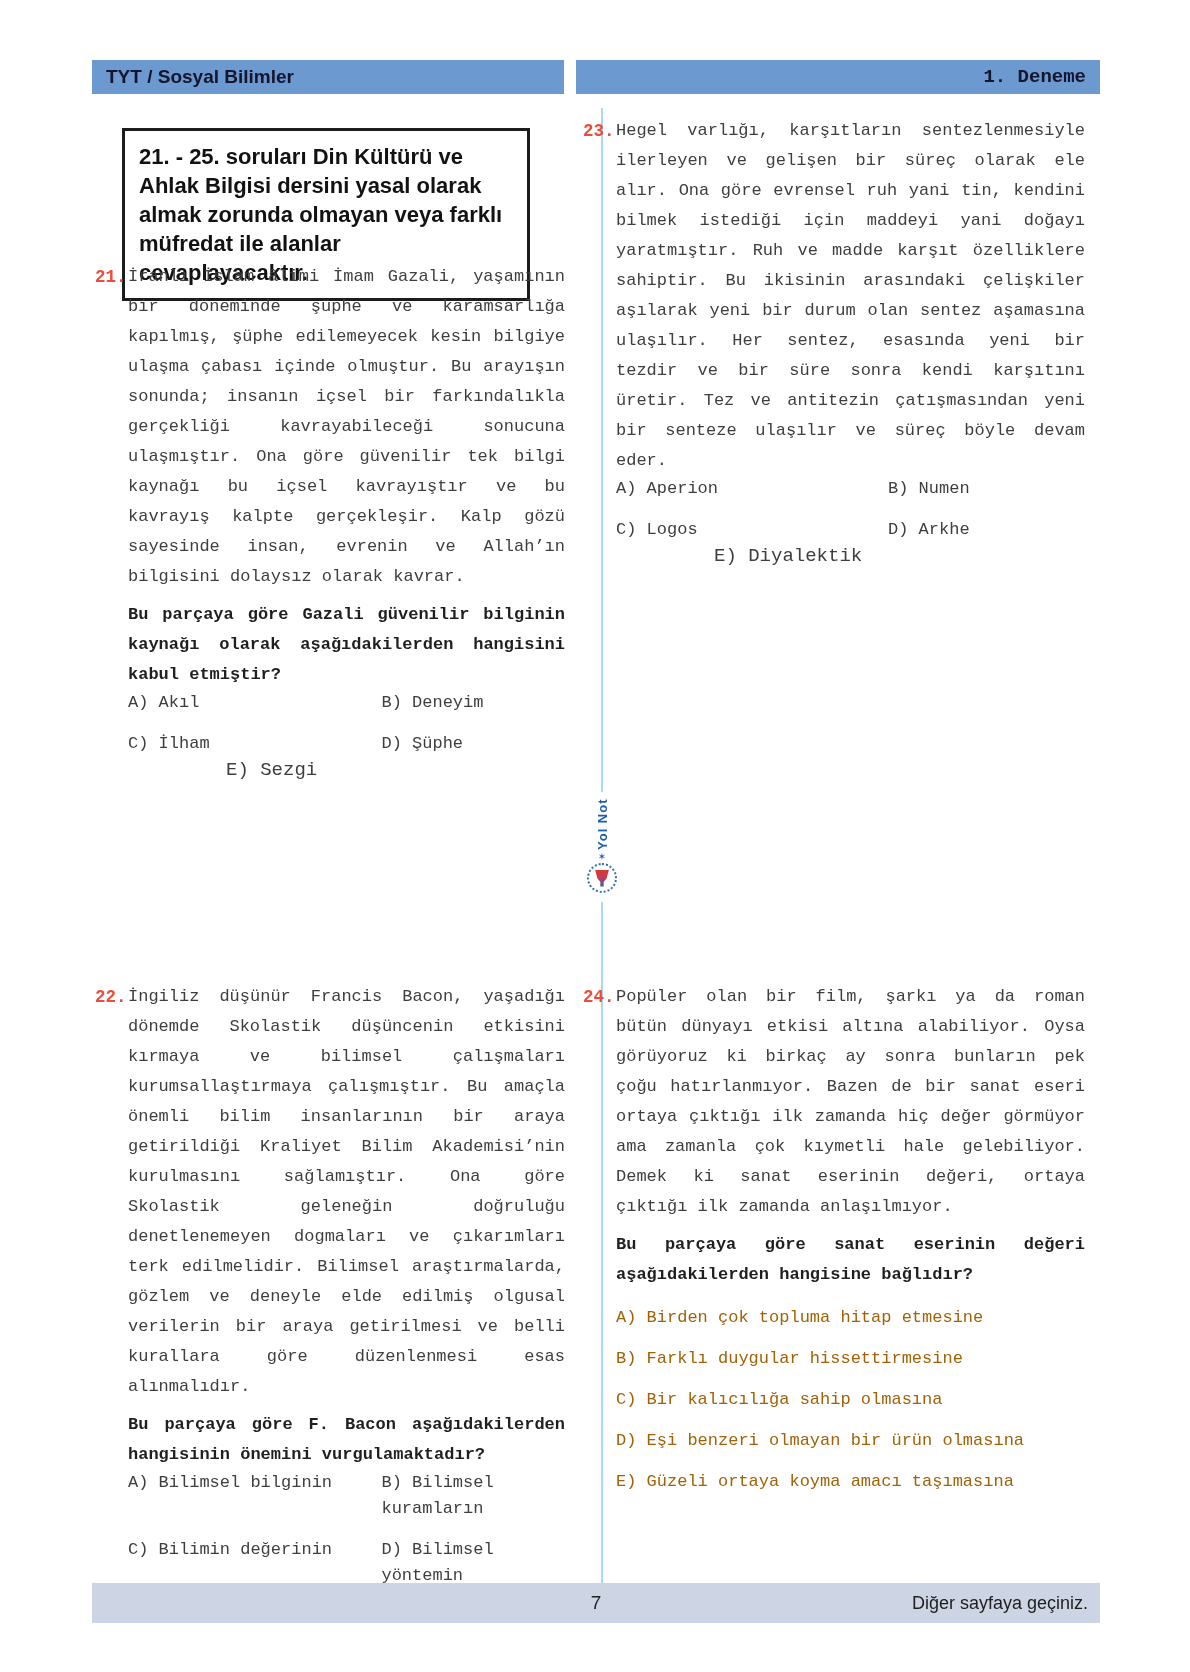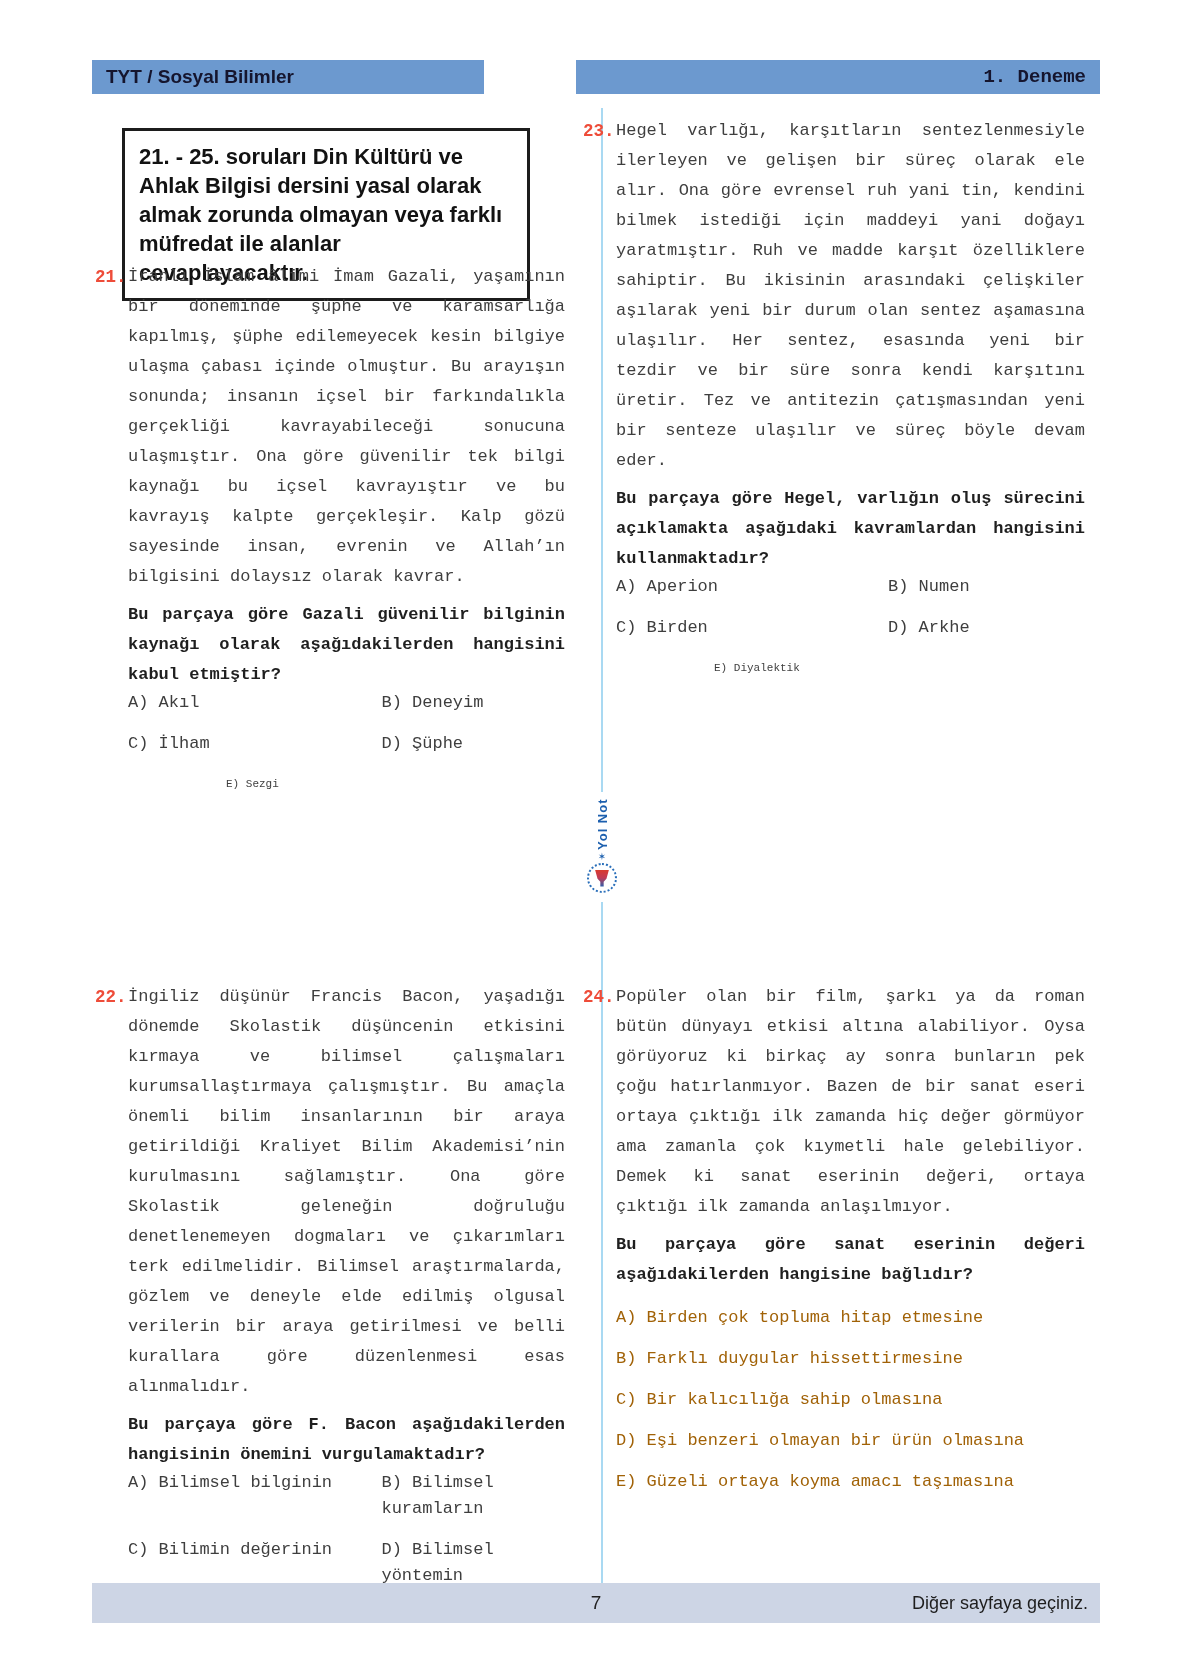--- a/index.html
+++ b/index.html
@@ -3,39 +3,39 @@
 <meta charset="utf-8">
 <style>
   html,body{margin:0;padding:0;background:#ffffff;}
   .page{
     position:relative;width:1190px;height:1672px;background:#ffffff;
     font-family:"Liberation Sans",sans-serif;overflow:hidden;
   }
   
   .bar{position:absolute;top:60px;height:34px;background:#6c99cf;
        color:#15152e;font-weight:bold;font-size:19px;display:flex;align-items:center;box-sizing:border-box;}
-  .bar-left{left:92px;width:392px;padding-left:14px;}
+  .bar-left{left:92px;width:472px;padding-left:14px;}
   .bar-right{left:576px;width:524px;justify-content:flex-end;padding-right:14px;font-family:Liberation Mono, monospace;}
   
   .inst{position:absolute;left:122px;top:128px;width:408px;box-sizing:border-box;
         border:3px solid #1c1c1c;padding:11px 14px;font-weight:bold;font-size:22px;
         line-height:29px;color:#121212;text-align:left;}
   
   .question{position:absolute;display:flex;font-family:Liberation Mono, monospace;}
   .q21{left:95px;top:262px;width:470px;}
   .q22{left:95px;top:982px;width:470px;}
   .q23{left:583px;top:116px;width:502px;}
   .q24{left:583px;top:982px;width:502px;}
   .q-num{width:33px;flex:none;color:#ee4c39;font-weight:bold;font-size:17.5px;line-height:30px;}
   .q-content{flex:1;min-width:0;}
   .q-body{margin:0;font-size:17px;line-height:30px;color:#3e3e3e;text-align:justify;}
   .q-stem{margin:8px 0 0;font-size:17px;line-height:30px;color:#1f1f1f;font-weight:bold;text-align:justify;}
   .opt-grid{display:grid;grid-template-columns:58% 42%;row-gap:15px;
             font-size:17px;line-height:26px;color:#3e3e3e;}
-  .opt-e{margin-top:14px;margin-left:98px;font-size:11px;line-height:26px;color:#3e3e3e;}
+  .opt-e{margin-top:0;margin-left:98px;font-size:19px;line-height:26px;color:#3e3e3e;}
   .opt-list{margin-top:6px;font-size:17px;line-height:26px;color:#a16207;}
   .opt-row{margin-top:15px;}
   
   .divider-seg{position:absolute;left:601px;width:2px;background:#a9d9f2;}
   .seg-top{top:108px;height:684px;}
   .seg-bottom{top:902px;height:681px;}
   
   .watermark{position:absolute;left:586px;top:794px;width:32px;height:104px;
              display:flex;flex-direction:column;align-items:center;}
   .wm-text{writing-mode:vertical-rl;transform:rotate(180deg);font-size:13px;font-weight:bold;
@@ -106,25 +106,24 @@
         <span>D) Bilimsel yöntemin</span>
       </div>
       <div class="opt-e">E) Bilimin işlevinin</div>
     </div>
   </div>
 
   <div class="question q23">
     <div class="q-num">23.</div>
     <div class="q-content">
       <p class="q-body">Hegel varlığı, karşıtların sentezlenmesiyle ilerleyen ve gelişen bir süreç olarak ele alır. Ona göre evrensel ruh yani tin, kendini bilmek istediği için maddeyi yani doğayı yaratmıştır. Ruh ve madde karşıt özelliklere sahiptir. Bu ikisinin arasındaki çelişkiler aşılarak yeni bir durum olan sentez aşamasına ulaşılır. Her sentez, esasında yeni bir tezdir ve bir süre sonra kendi karşıtını üretir. Tez ve antitezin çatışmasından yeni bir senteze ulaşılır ve süreç böyle devam eder.</p>
-      <p class="q-stem">Bu parçaya göre Hegel, varlığın oluş sürecini açıklamakta aşağıdaki kavramlardan hangisini kullanmaktadır?</p>
       <div class="opt-grid">
         <span>A) Aperion</span>
         <span>B) Numen</span>
-        <span>C) Birden</span>
+        <span>C) Logos</span>
         <span>D) Arkhe</span>
       </div>
       <div class="opt-e">E) Diyalektik</div>
     </div>
   </div>
 
   <div class="question q24">
     <div class="q-num">24.</div>
     <div class="q-content">
       <p class="q-body">Popüler olan bir film, şarkı ya da roman bütün dünyayı etkisi altına alabiliyor. Oysa görüyoruz ki birkaç ay sonra bunların pek çoğu hatırlanmıyor. Bazen de bir sanat eseri ortaya çıktığı ilk zamanda hiç değer görmüyor ama zamanla çok kıymetli hale gelebiliyor. Demek ki sanat eserinin değeri, ortaya çıktığı ilk zamanda anlaşılmıyor.</p>

